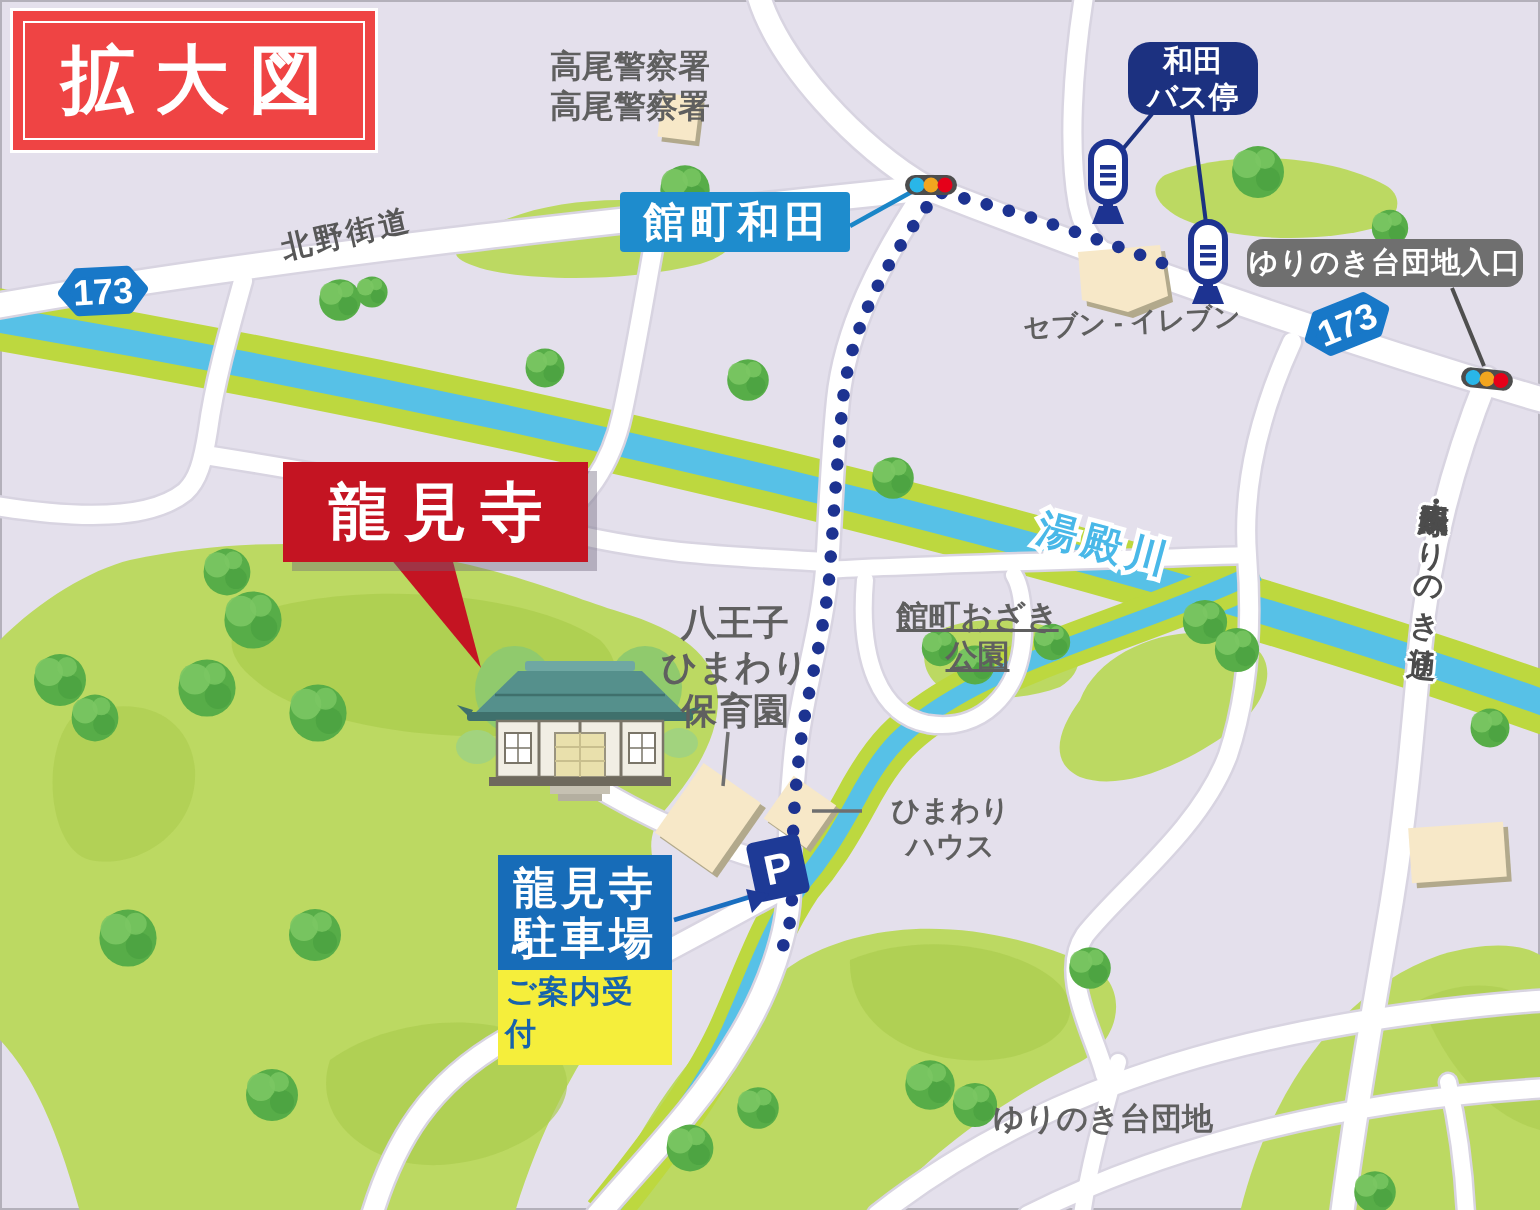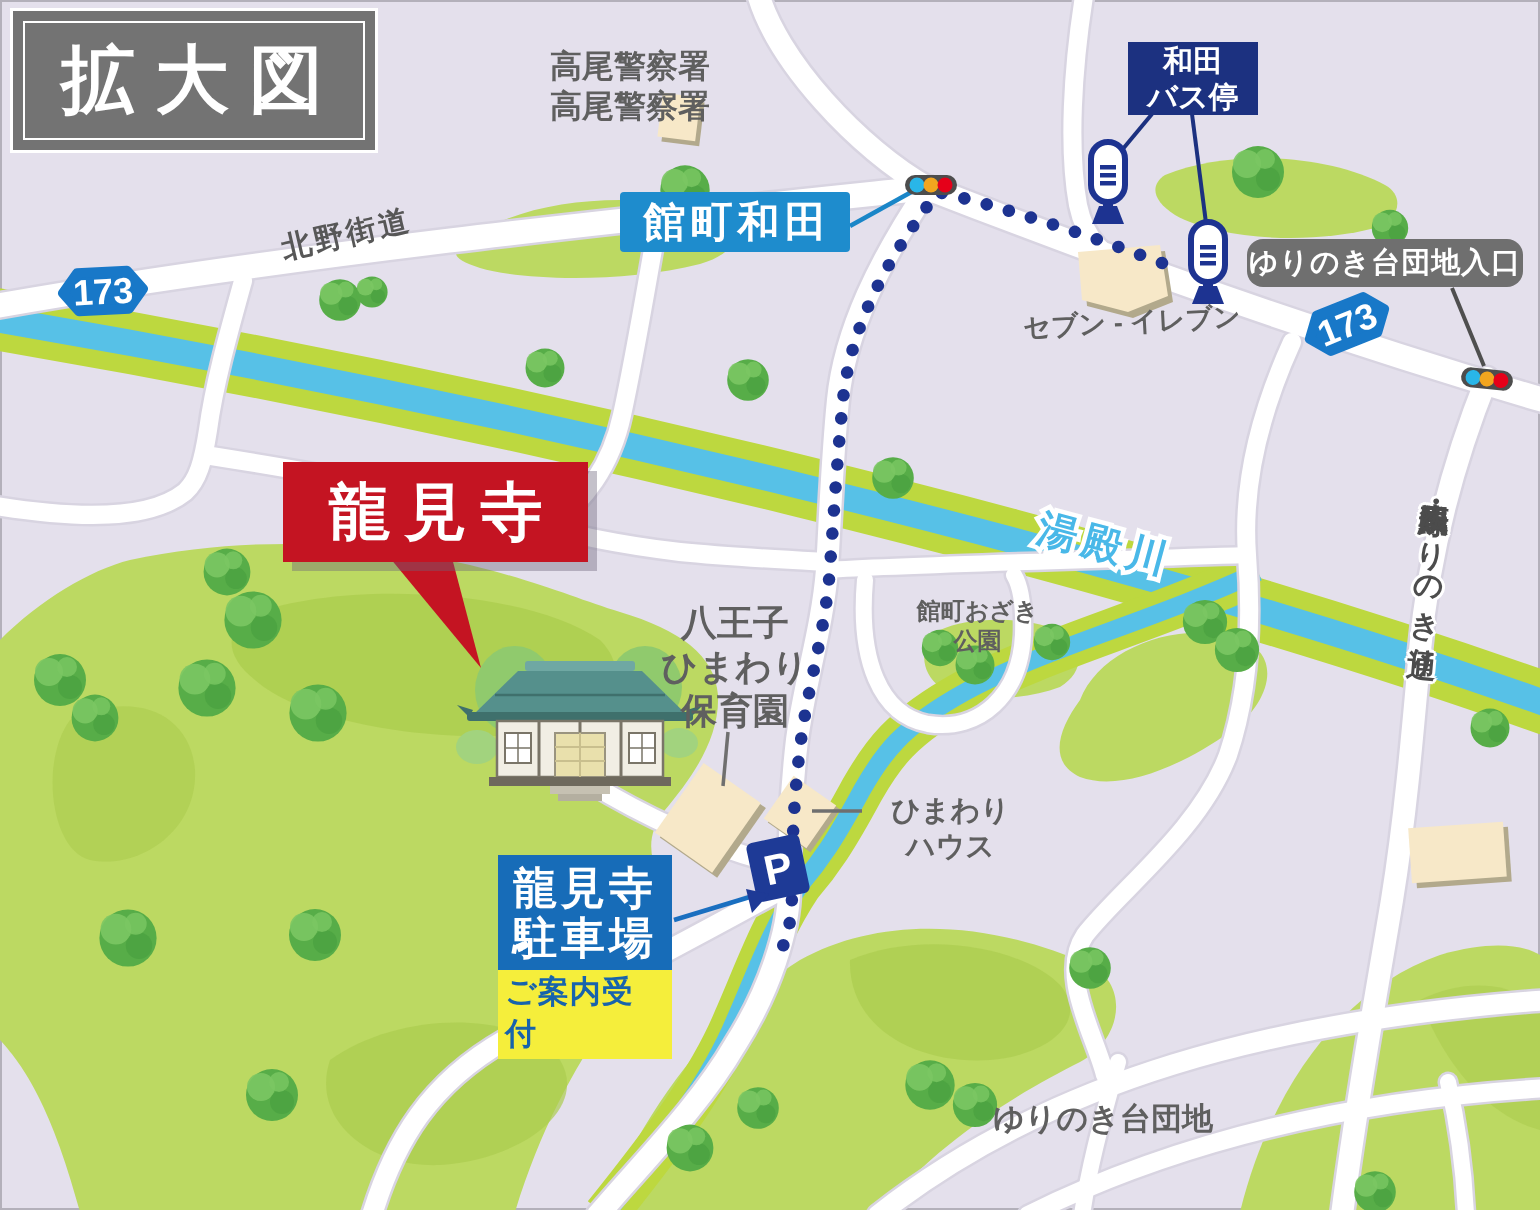--- a/index.html
+++ b/index.html
@@ -4,49 +4,49 @@
 <style>
   html,body{margin:0;padding:0;background:#888;}
   #map{position:relative;width:1540px;height:1210px;overflow:hidden;
        background:#e4e0ec;font-family:"Liberation Sans",sans-serif;
        box-shadow:inset 0 0 0 2px #b3b0ba;}
   #map svg.base{position:absolute;left:0;top:0;}
   .lbl{position:absolute;color:#5f5f5f;font-weight:bold;text-align:center;line-height:1.25;}
   .box{position:absolute;display:flex;align-items:center;justify-content:center;
        color:#fff;font-weight:bold;text-align:center;}
   
-  .title-box{left:10px;top:8px;width:368px;height:145px;background:#737373;
+  .title-box{left:10px;top:8px;width:368px;height:145px;background:#ef4444;
              border:3px solid #fff;box-sizing:border-box;position:absolute;}
   .title-inner{position:absolute;left:10px;top:10px;right:10px;bottom:10px;
                border:2px solid #fff;display:flex;align-items:center;justify-content:center;
                color:#fff;font-family:"Liberation Serif",serif;font-weight:bold;
                font-size:74px;letter-spacing:20px;padding-left:16px;box-sizing:border-box;}
   .police{left:540px;top:46px;width:180px;font-size:32px;}
   .wada-bus{left:1128px;top:42px;width:130px;height:73px;background:#1c3180;
-            font-size:30px;line-height:1.18;flex-direction:column;}
+            font-size:30px;line-height:1.18;flex-direction:column;border-radius:22px;}
   .tatemachi{left:620px;top:192px;width:230px;height:60px;background:#1e8ccd;
              border-radius:4px;font-size:42px;letter-spacing:5px;padding-left:5px;box-sizing:border-box;}
   .entrance{left:1247px;top:239px;width:276px;height:48px;background:#6f6f6f;
             border-radius:16px;font-size:29px;letter-spacing:1px;}
   .seven{left:1012px;top:306px;width:240px;font-size:27px;transform:rotate(-3deg);}
   .kitano{left:282px;top:230px;font-size:30px;letter-spacing:3px;color:#575757;
           transform:rotate(-13deg);transform-origin:left center;}
   .ryukenji{left:283px;top:462px;width:305px;height:100px;background:#c41422;
             font-family:"Liberation Serif",serif;font-size:62px;letter-spacing:14px;
             padding-left:14px;box-sizing:border-box;
             box-shadow:9px 9px 0 rgba(107,100,122,0.4);}
   .nursery{left:655px;top:601px;width:160px;font-size:36px;line-height:1.22;}
-  .ozaki{left:885px;top:596px;width:185px;font-size:24px;}
+  .ozaki{left:885px;top:596px;width:185px;font-size:32px;text-decoration:underline;}
   .himawari{left:878px;top:792px;width:145px;font-size:29px;}
   .parking-box{left:498px;top:855px;width:174px;height:158px;background:#176cb8;
                position:absolute;display:flex;flex-direction:column;align-items:center;
                justify-content:flex-start;padding-top:8px;box-sizing:border-box;}
   .parking-box .pline{color:#fff;font-weight:bold;font-size:44px;line-height:1.14;letter-spacing:4px;}
   .reception{margin-top:7px;background:#f5ee3b;color:#1763ac;font-weight:bold;
-             font-size:31px;padding:1px 7px 4px;letter-spacing:1px;}
+             font-size:31px;padding:1px 7px 10px;letter-spacing:1px;}
   .azumi{left:1392px;top:883px;width:140px;font-size:28px;}
   .danchi{left:988px;top:1100px;width:230px;font-size:31px;}
   .vroad{left:1398px;top:478px;height:430px;writing-mode:vertical-rl;color:#4c4c4c;
          font-size:30px;font-weight:bold;letter-spacing:1px;transform:rotate(5deg);
          position:absolute;
          text-shadow:-3px 0 0 #fff,3px 0 0 #fff,0 -3px 0 #fff,0 3px 0 #fff,
                      -2px -2px 0 #fff,2px 2px 0 #fff,-2px 2px 0 #fff,2px -2px 0 #fff;}
   .shield-txt{fill:#fff;font-weight:bold;font-size:36px;text-anchor:middle;
               font-family:"Liberation Sans",sans-serif;}
   .yudono-txt{fill:#49b8e8;font-weight:bold;font-size:40px;letter-spacing:6px;

